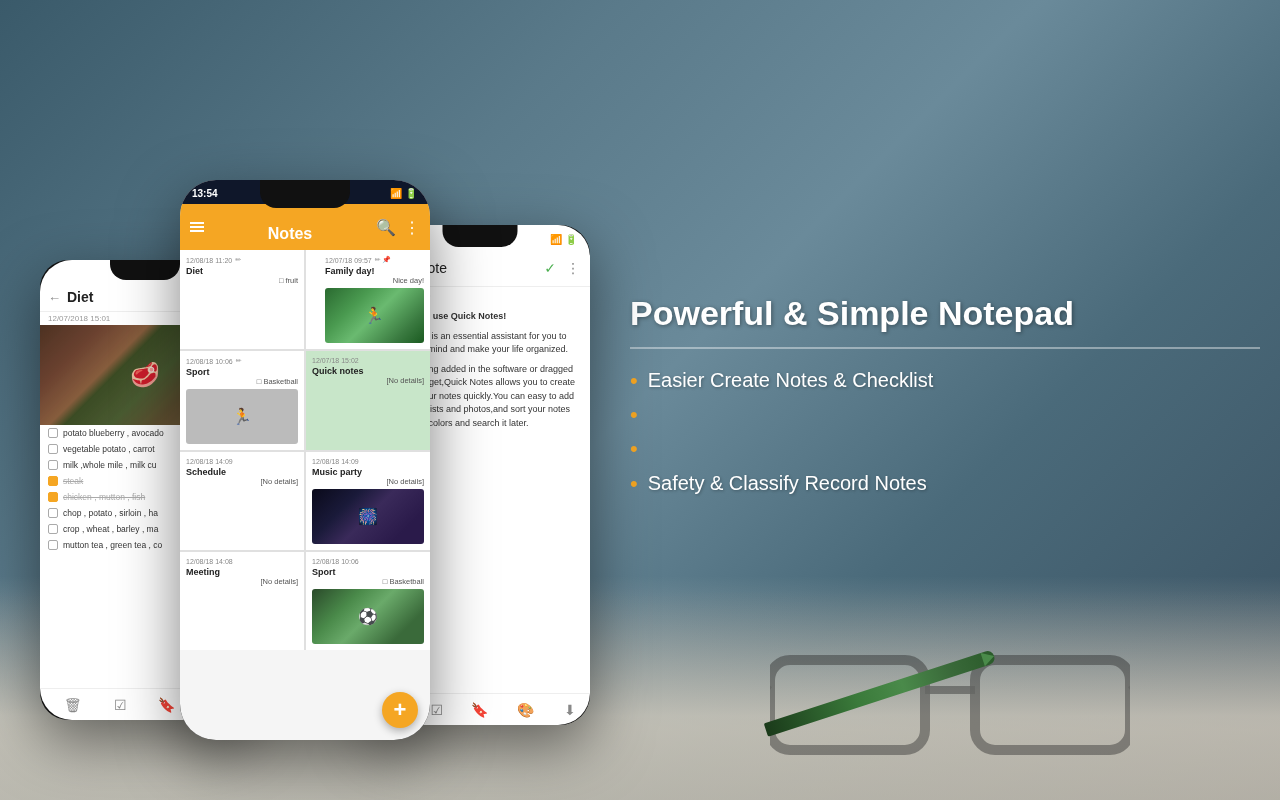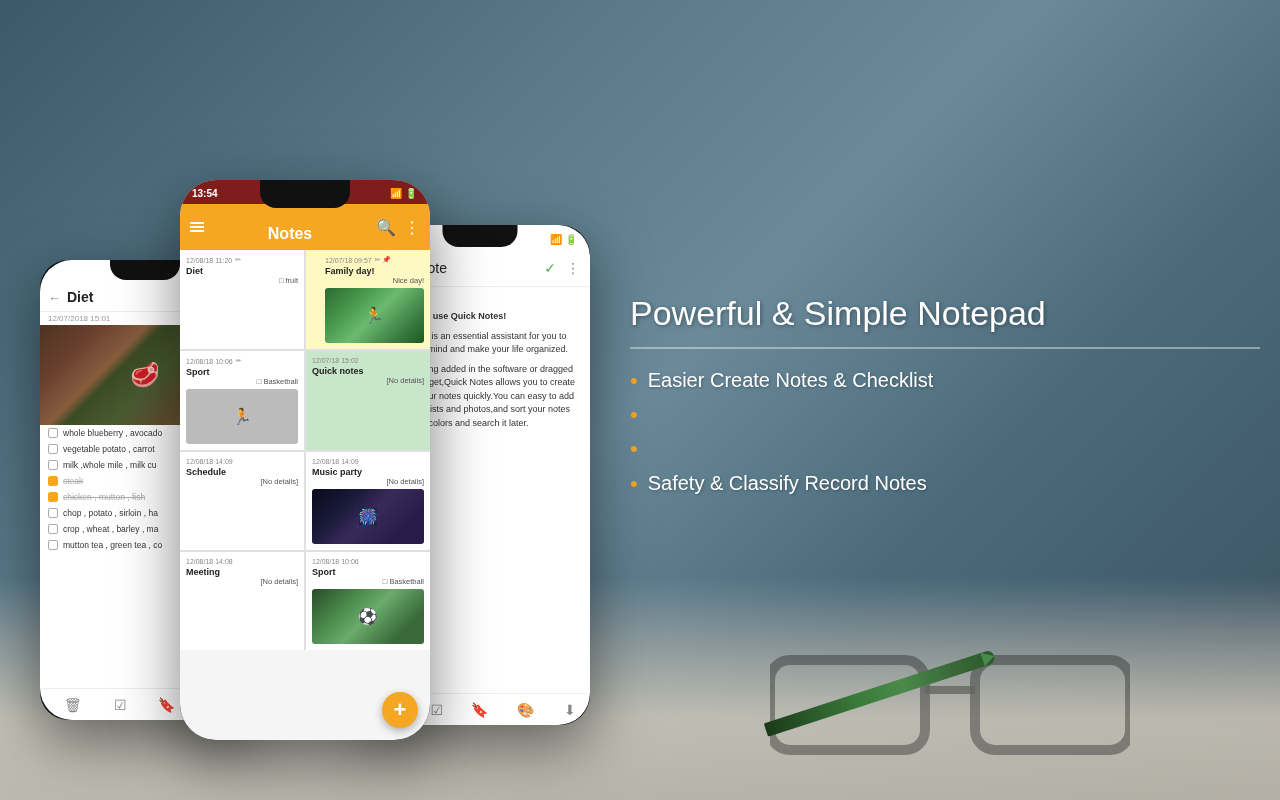--- a/index.html
+++ b/index.html
@@ -191,21 +191,21 @@
       overflow: hidden;
     }
 
     .note-card {
       background: white;
       padding: 6px;
       font-size: 8px;
       overflow: hidden;
     }
 
-    .note-card.yellow { background: #fef9c3; padding-left: 19px; }
+    .note-card.yellow { background: #ffffff; padding-left: 19px; }
     .note-card.green { background: #C8E6C9; }
 
     .note-card-meta {
       font-size: 7px;
       color: #888;
       margin-bottom: 2px;
       display: flex;
       align-items: center;
       gap: 3px;
     }
@@ -370,21 +370,21 @@
       height: 32px;
       display: flex;
       align-items: center;
       justify-content: space-around;
       border-top: 1px solid #eee;
     }
 
     
     .headline {
       font-size: 34px;
-      font-weight: 400;
+      font-weight: 700;
       color: white;
       line-height: 1.2;
       margin-bottom: 14px;
       text-shadow: 1px 1px 4px rgba(0,0,0,0.4);
     }
 
     .divider-line {
       width: 100%;
       height: 2px;
       background: rgba(255,255,255,0.4);
@@ -534,21 +534,21 @@
 
         <div class="diet-date">12/07/2018 15:01</div>
 
         <div class="diet-img">
           <div class="food-img-sim">🥩</div>
         </div>
 
         <div>
           <div class="checklist-item">
             <div class="checklist-box"></div>
-            <span>whole blueberry , avocado</span>
+            <span>potato blueberry , avocado</span>
           </div>
           <div class="checklist-item">
             <div class="checklist-box"></div>
             <span>vegetable potato , carrot</span>
           </div>
           <div class="checklist-item">
             <div class="checklist-box"></div>
             <span>milk ,whole mile , milk cu</span>
           </div>
           <div class="checklist-item">
@@ -579,21 +579,21 @@
           <span class="icon-sym">🔖</span>
           <span class="icon-sym">🎨</span>
         </div>
       </div>
     </div>
 
     <div class="phone phone-center">
       <div class="phone-screen">
         <div class="phone-notch"></div>
 
-        <div class="status-bar" style="background:#7f1d1d; color:white; padding-top:6px;">
+        <div class="status-bar" style="background:#0f172a; color:white; padding-top:6px;">
           <span>13:54</span>
           <span>📶 🔋</span>
         </div>
 
         <div class="notes-header">
           <div class="hamburger">
             <span></span>
               <span></span>
               <span></span>
           </div>

